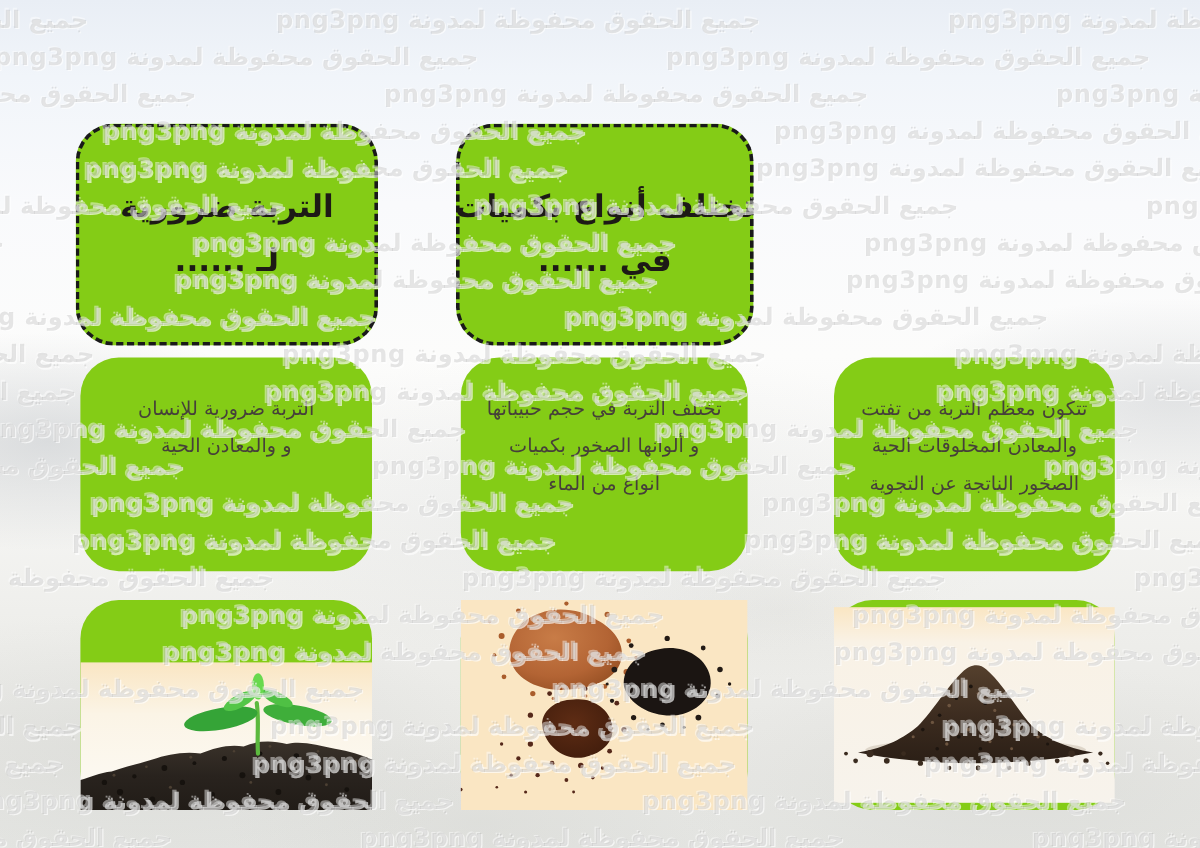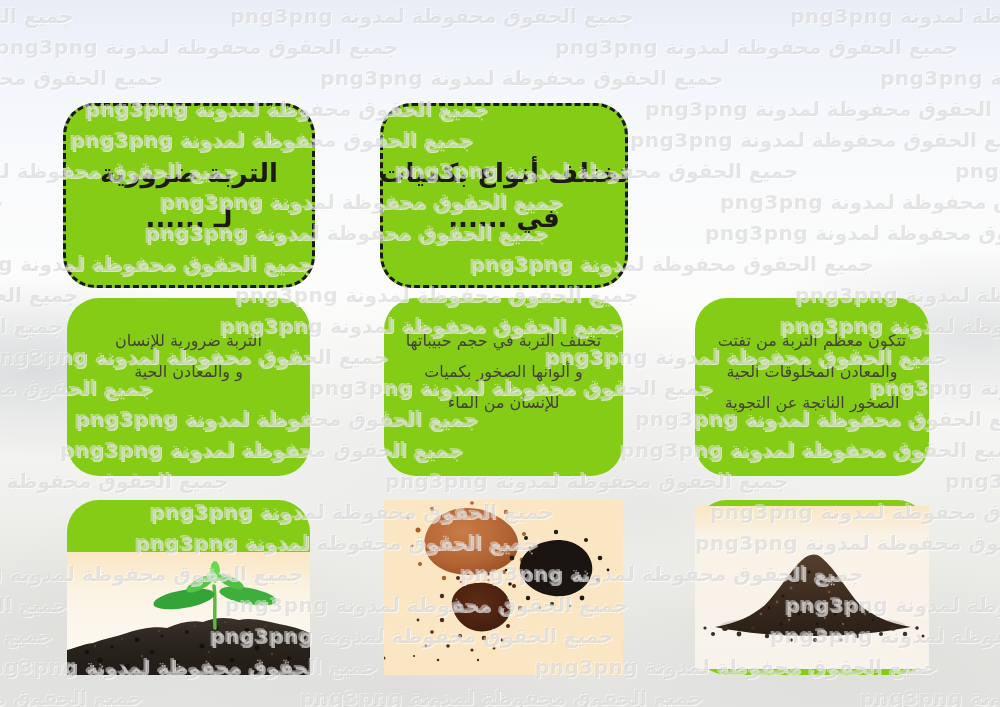--- a/index.html
+++ b/index.html
@@ -138,21 +138,21 @@
   </section>
 
   <section class="col c2">
     <div class="box row-header">
       <div class="hline">تختلف أنواع بكميات</div>
       <div class="hline">في ......</div>
     </div>
     <div class="box row-body">
       <div class="bline">تختلف التربة في حجم حبيباتها</div>
       <div class="bline">و ألوانها الصخور بكميات</div>
-      <div class="bline">للإنسان من الماء</div>
+      <div class="bline">أنواع من الماء</div>
     </div>
     <div class="box row-image">
       <svg viewBox="0 0 239 175" preserveAspectRatio="none">
         <defs>
           <radialGradient id="por" cx="0.4" cy="0.35" r="0.8">
             <stop offset="0" stop-color="#c87c47"></stop>
               <stop offset="0.6" stop-color="#b36434"></stop>
               <stop offset="1" stop-color="#8e4a1f"></stop>
           </radialGradient>
           <radialGradient id="pbr" cx="0.45" cy="0.4" r="0.8">

